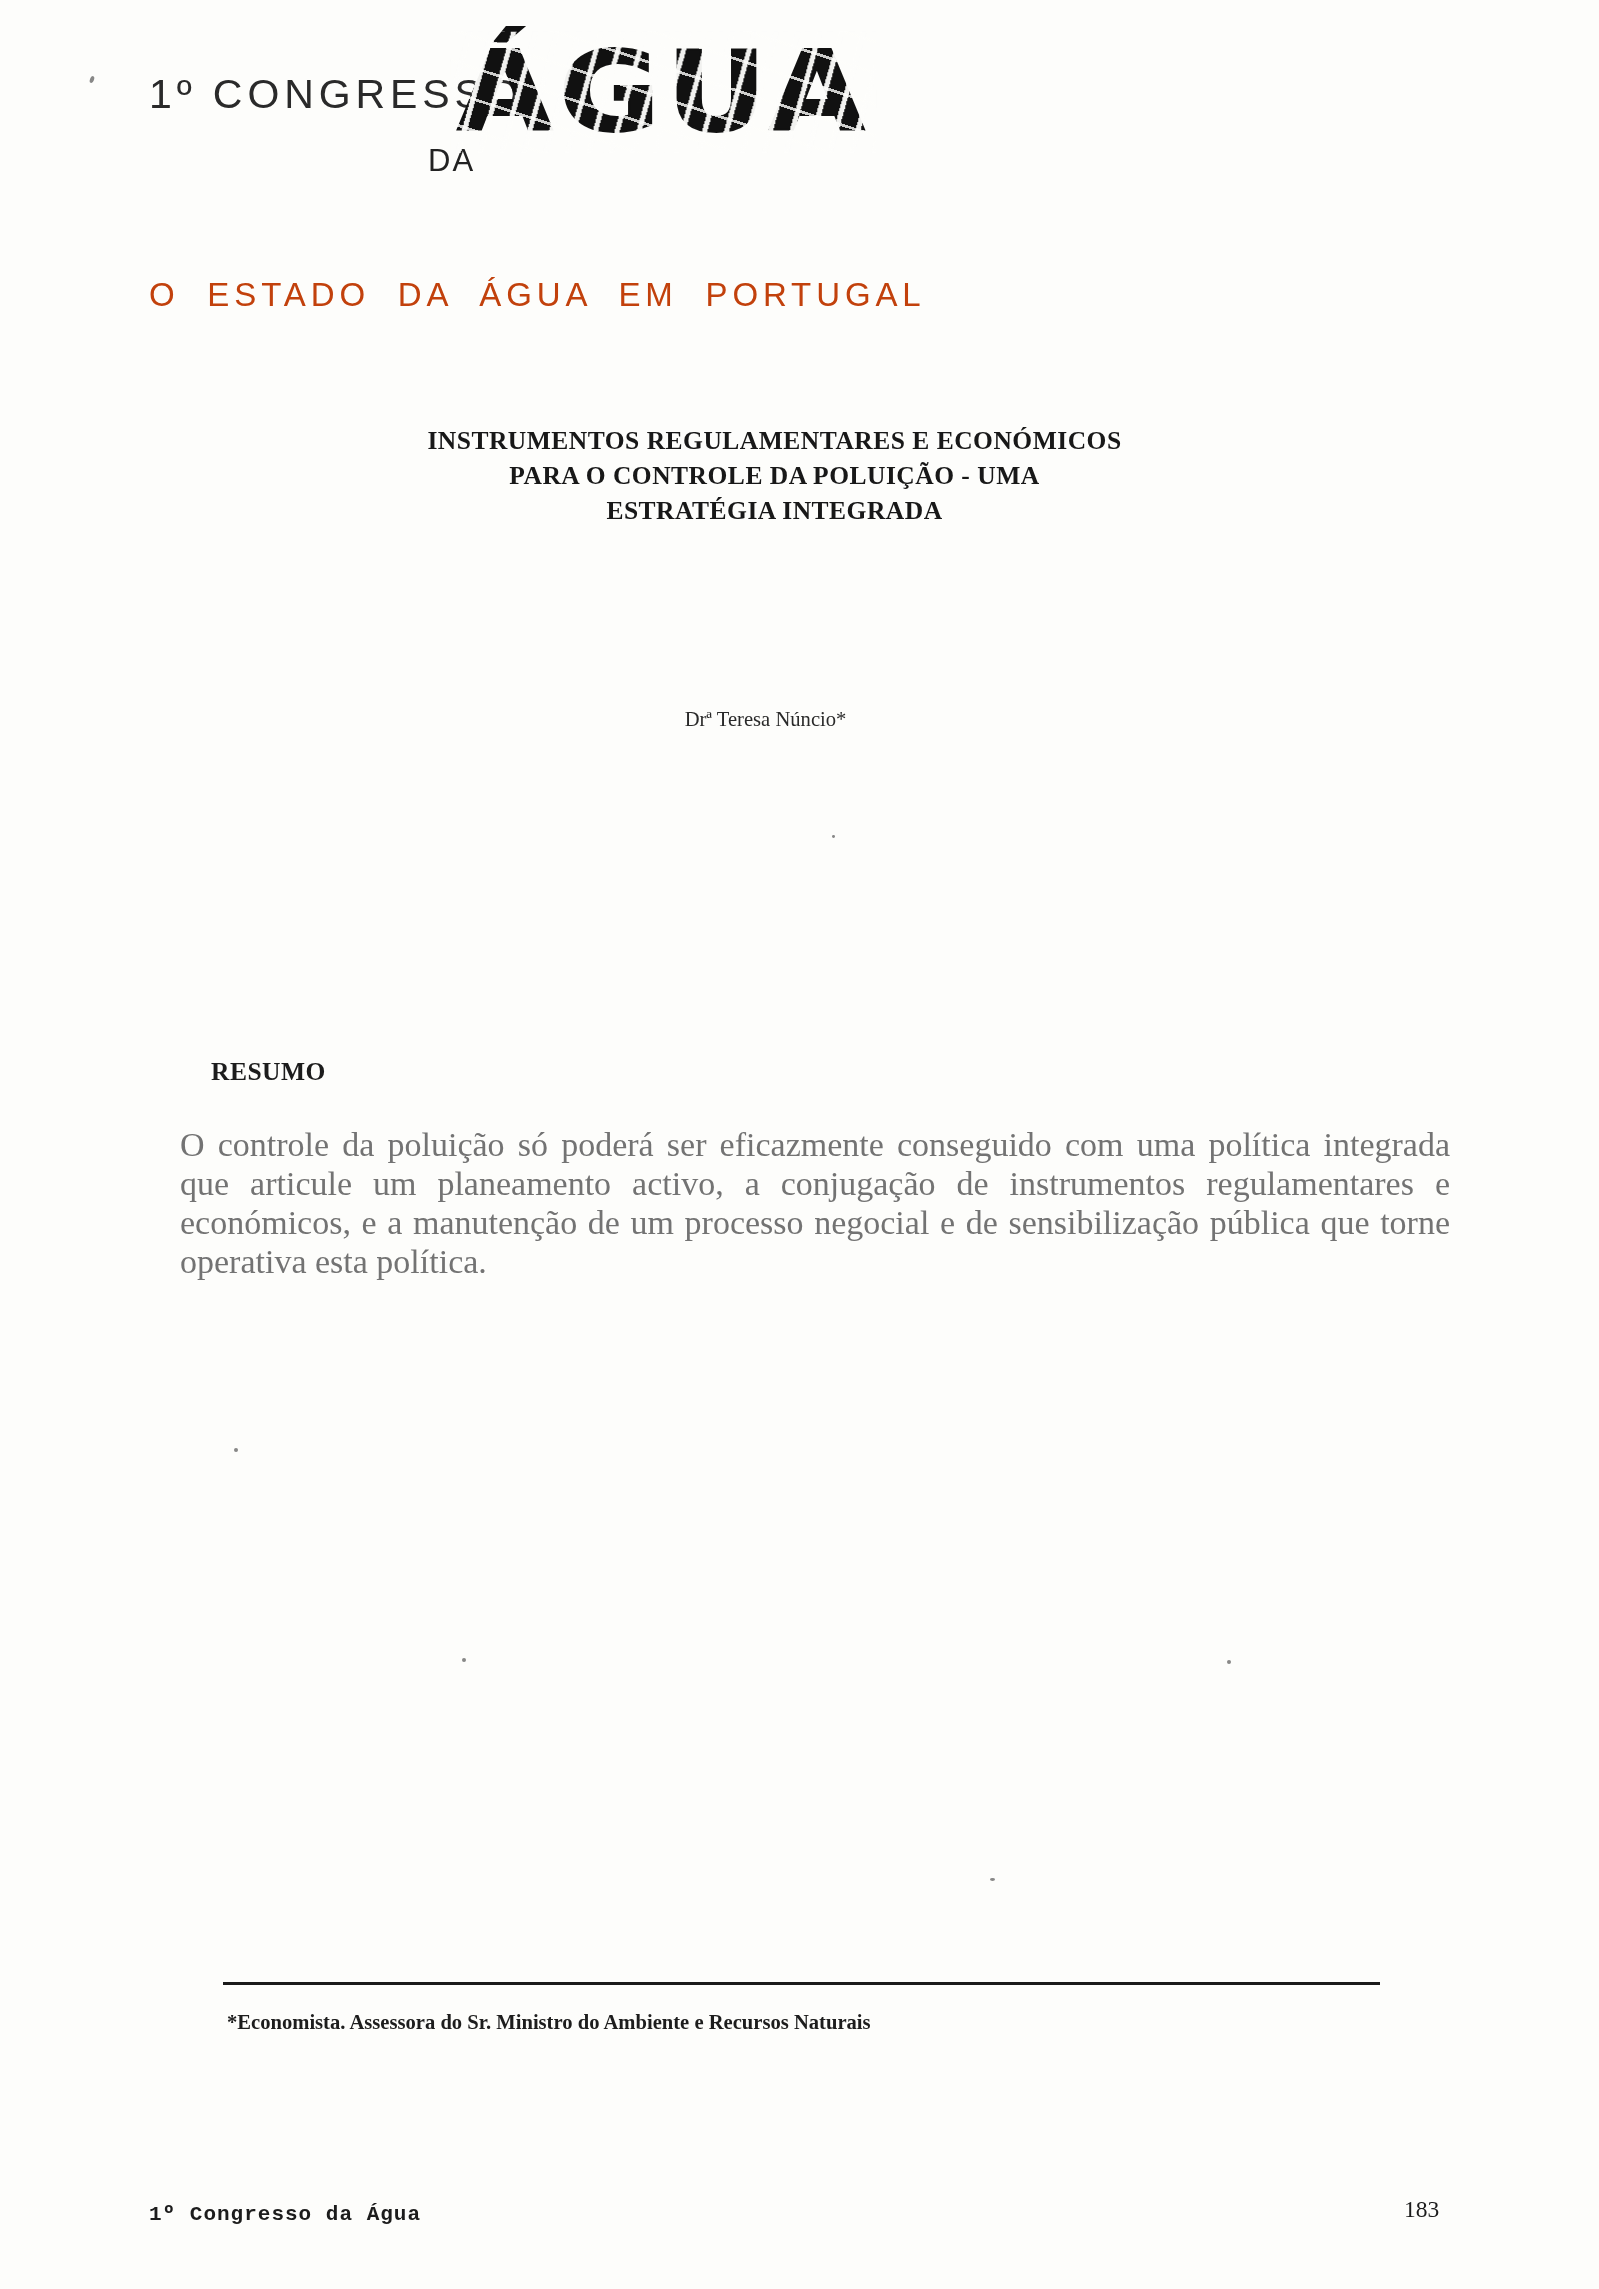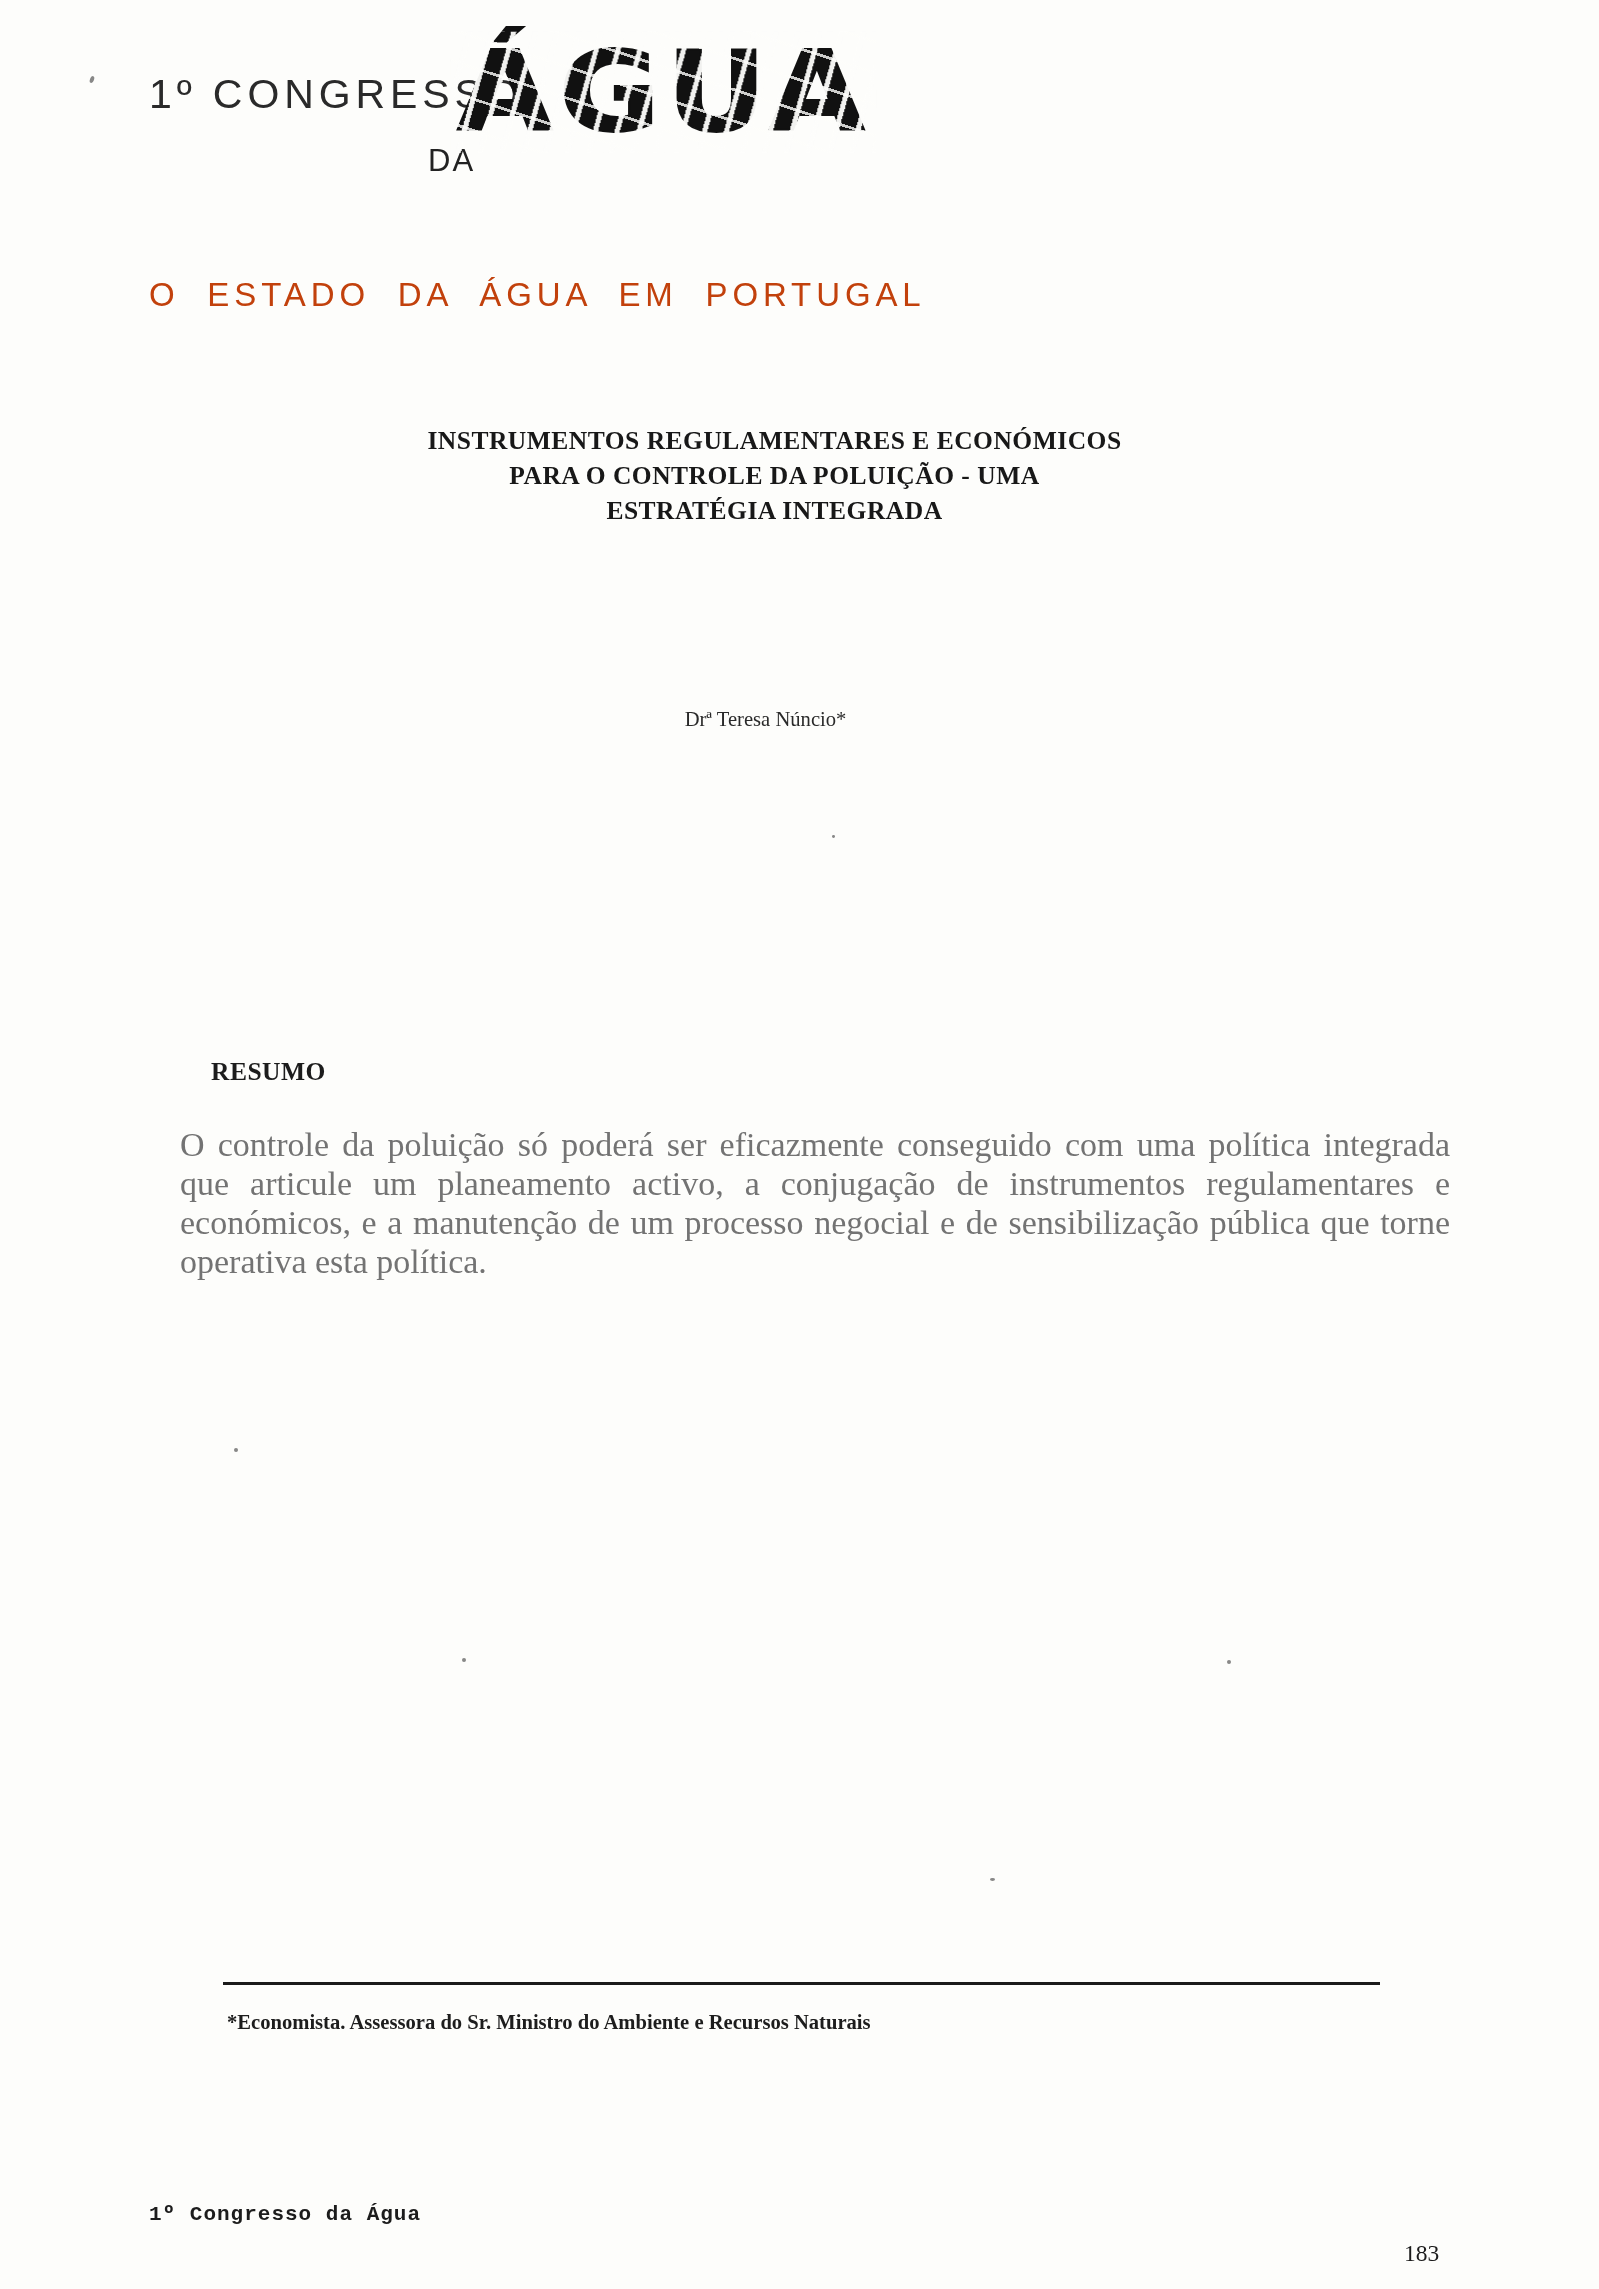--- a/index.html
+++ b/index.html
@@ -146,21 +146,20 @@
     font-weight: 700;
     letter-spacing: 1px;
     color: #1c1c1c;
   }
   .page-number {
     position: absolute;
     left: 1404px;
     top: 2196px;
     font-size: 23.5px;
     color: #1c1c1c;
-    margin-top: 44px;
   }
 
   
   .speckle {
     position: absolute;
     background: #555;
     border-radius: 50%;
     opacity: 0.7;
   }
   .speckle.s1 { left: 90px;  top: 76px;   width: 3.9px; height: 6.9px; transform: rotate(20deg); }

